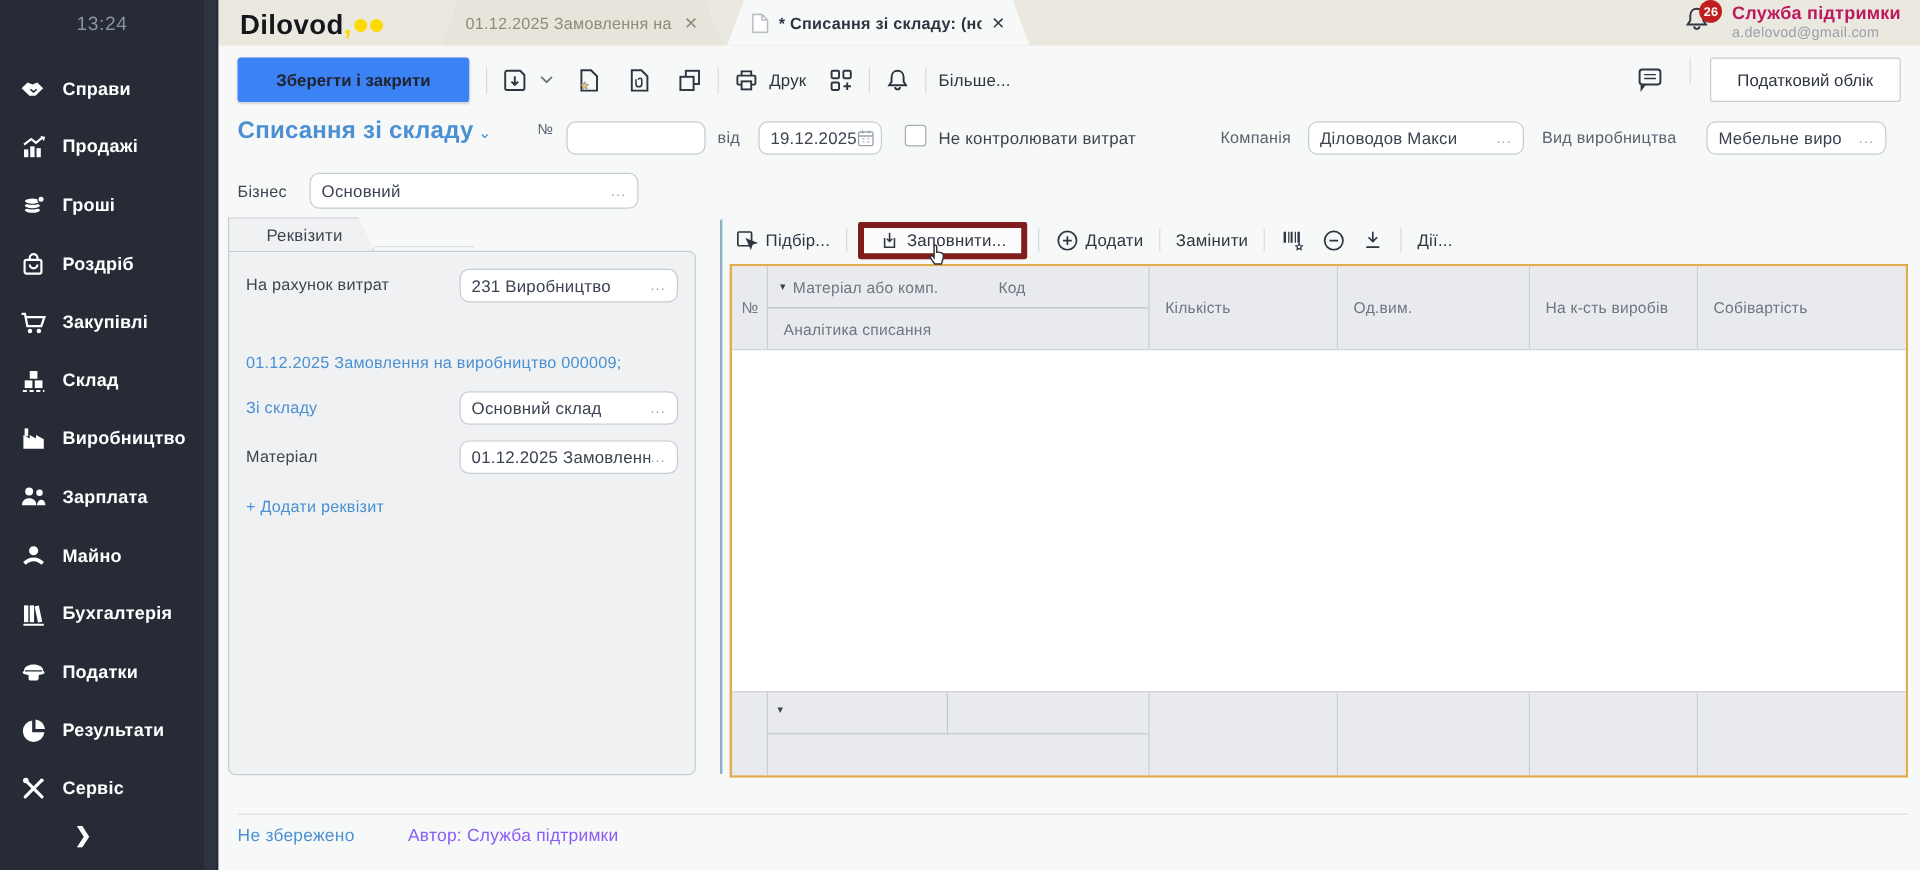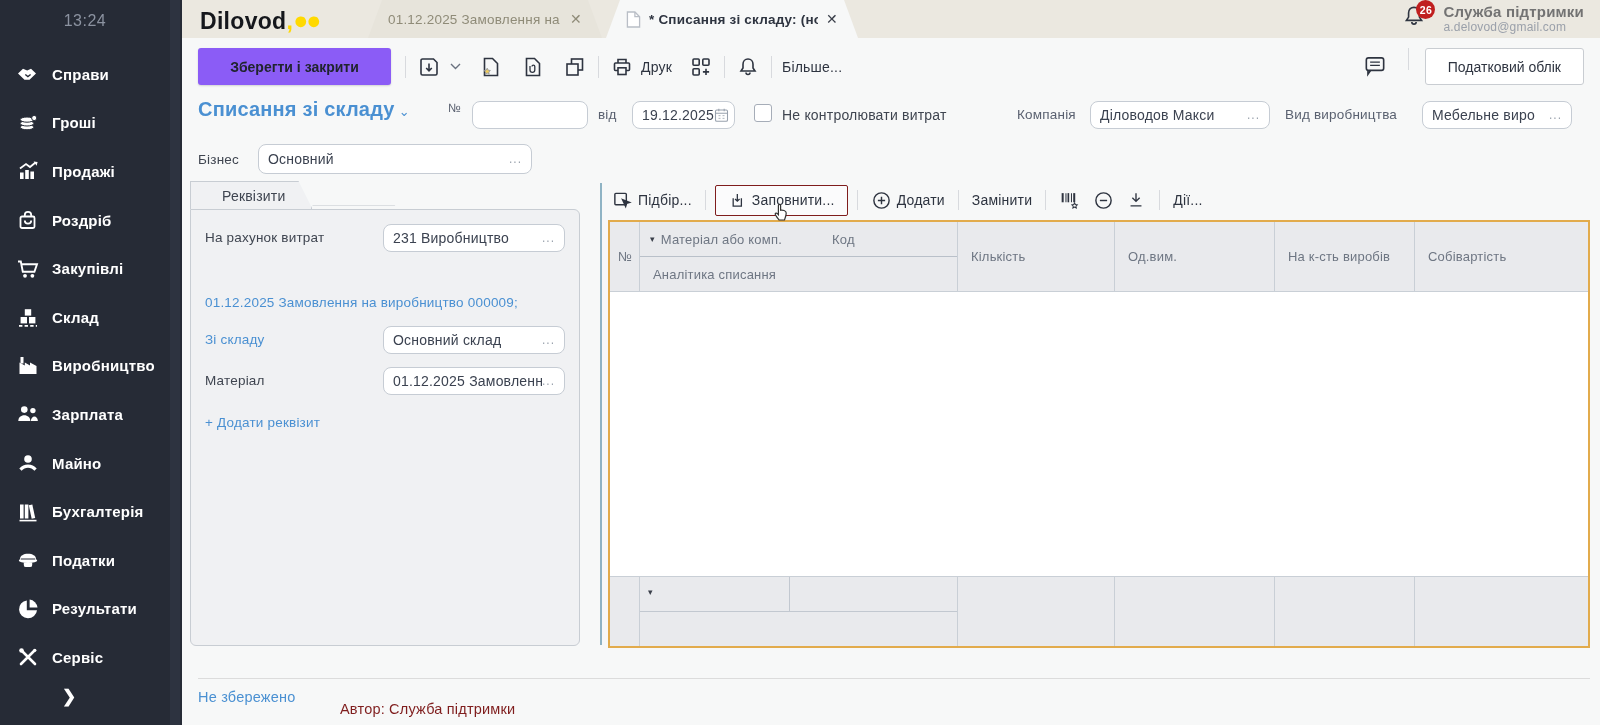--- a/index.html
+++ b/index.html
@@ -29,25 +29,25 @@
   .tab.inactive { left:186px; width:234px; background:#e7e4db; color:#8f8b78; }
   .tab.active { left:424px; width:252px; background:#f7f8f8; color:#2e3440; font-weight:600; }
   .tab .tab-title { font-size:13.5px; white-space:nowrap; overflow:hidden; }
   .tab .tab-close { font-size:14px; font-weight:400; cursor:pointer; }
   .tab.active .tab-close { color:#3a3f4a; }
   .userbox { position:absolute; right:16px; top:2px; display:flex; align-items:center; gap:12px; }
   .bell-wrap { position:relative; width:30px; height:32px; cursor:pointer; }
   .badge { position:absolute; top:-2px; right:-4px; min-width:19px; height:19px; border-radius:10px; background:#c01f1f;
            color:#fff; font-size:10.5px; font-weight:700; display:flex; align-items:center; justify-content:center; padding:0 3px; }
   .user-meta { text-align:left; }
-  .user-name { font-size:15px; color:#737373; font-weight:600; }
+  .user-name { font-size:15px; color:#be185d; font-weight:600; }
   .user-email { font-size:12px; color:#9aa0aa; }
   
   .toolbar { position:absolute; left:0; top:38px; right:0; height:57px; display:flex; align-items:center; padding-left:16px; }
-  .btn-yellow { width:193px; height:37px; background:#8b5cf6; border:none; border-radius:3px; font-family:inherit;
+  .btn-yellow { width:193px; height:37px; background:#3b82f6; border:none; border-radius:3px; font-family:inherit;
                 font-size:14px; font-weight:700; color:#20242e; cursor:pointer; box-shadow:0 1px 2px rgba(0,0,0,.15); }
   .tb-ico { width:34px; height:36px; display:flex; align-items:center; justify-content:center; cursor:pointer; border-radius:3px; }
   .tb-sep { width:1px; height:22px; background:#d8dade; margin:0 6px; }
   .tb-label { font-size:14px; color:#2e3440; cursor:pointer; }
   .tb-group { display:flex; align-items:center; gap:2px; cursor:pointer; }
   .toolbar-right { margin-left:auto; display:flex; align-items:flex-start; gap:10px; padding-right:16px; }
   .btn-tax { height:37px; padding:0 22px; background:#fff; border:1px solid #c9cdd2; border-radius:3px;
              font-family:inherit; font-size:14px; color:#2e3440; cursor:pointer; }
   
   .title-row { position:absolute; left:0; top:95px; right:0; height:40px; }
@@ -85,21 +85,21 @@
   .prow .plab.blue { color:#4a90d2; cursor:pointer; }
   .prow .field { position:absolute; left:178px; right:0; }
   .plink { position:absolute; left:14px; top:85px; font-size:13.5px; color:#4a90d2; cursor:pointer; }
   .padd { position:absolute; left:14px; top:205px; font-size:13.5px; color:#4a90d2; cursor:pointer; }
   
   .splitter { position:absolute; left:418px; top:183px; width:2px; height:462px; background:#8fb3c4; cursor:col-resize; }
   
   .grid-area { position:absolute; left:426px; top:183px; width:982px; }
   .grid-toolbar { height:34px; display:flex; align-items:center; gap:4px; }
   .gt-item { display:flex; align-items:center; gap:5px; font-size:14px; color:#2e3440; cursor:pointer; padding:0 4px; }
-  .gt-btn { border:1px solid #7f1d1d; background:#fbfbfc; border-radius:2px; height:31px; padding:0 12px; }
+  .gt-btn { border:5px solid #7f1d1d; background:#fbfbfc; border-radius:2px; height:31px; padding:0 12px; }
   .gt-sep { width:1px; height:20px; background:#d8dade; margin:0 5px; }
   .table { margin-top:3px; border:2px solid #e2ab4c; height:428px; background:#fff; display:flex; flex-direction:column; }
   .thead, .tfoot { display:grid; grid-template-columns:30px 318px 157px 160px 140px 1fr; background:#e9eaed; height:70px; }
   .thead { border-bottom:1px solid #c9cfd6; }
   .tfoot { border-top:1px solid #c9cfd6; }
   .tbody { flex:1; background:#fff; cursor:cell; }
   .hcell { border-right:1px solid #c9cfd6; font-size:13px; color:#6e7683; display:flex; align-items:center; padding-left:13px; }
   .hcell:last-child { border-right:none; }
   .hcell.num { padding-left:8px; }
   .hgroup { border-right:1px solid #c9cfd6; display:flex; flex-direction:column; font-size:13px; color:#6e7683; }
@@ -109,21 +109,21 @@
   .hgroup .code { margin-left:44px; }
   .fgroup { border-right:1px solid #c9cfd6; display:flex; flex-direction:column; }
   .fgroup .ftop { height:35px; border-bottom:1px solid #c2c8d0; display:flex; }
   .fgroup .ftop .fc1 { width:150px; border-right:1px solid #c2c8d0; padding:4px 0 0 8px; }
   .fgroup .fbot { height:34px; }
   .fcell { border-right:1px solid #c9cfd6; }
   .fcell:last-child { border-right:none; }
   
   .status-sep { position:absolute; left:16px; top:678px; width:1392px; height:1px; background:#dcdcdc; }
   .status-unsaved { position:absolute; left:16px; top:689px; font-size:14.5px; color:#4a90d2; cursor:pointer; }
-  .status-author { position:absolute; left:158px; top:689px; font-size:14.5px; color:#7f1d1d;margin-top:12px; }
+  .status-author { position:absolute; left:158px; top:689px; font-size:14.5px; color:#8b5cf6; }
   
   .cursor-hand { position:absolute; left:770px; top:196px; z-index:50; pointer-events:none; }
   svg { display:block; }
 </style>
 </head>
 <body>
 
 <div id="app">
 
   <nav class="sidebar">
@@ -131,45 +131,45 @@
     <div class="sb-time">13:24</div>
     <div class="sb-nav">
       <div class="sb-item">
         <span class="sb-ico">
             <svg width="24" height="24" viewBox="0 0 24 24">
               <path d="M2 11.5L7 6.8l4.2 1.6L15 6.8l5 4.7-6.5 6.3h-5z" fill="#fff"></path>
               <path d="M9.3 12.4l2.6 2.2 2.7-2.2" stroke="#262b36" stroke-width="1.3" fill="none"></path>
             </svg>
           </span>
         <span class="sb-label">Справи</span>
+      </div>
+      <div class="sb-item">
+        <span class="sb-ico">
+            <svg width="24" height="24" viewBox="0 0 24 24">
+              <rect x="4" y="13.5" width="3.6" height="6.5" fill="#fff"></rect>
+              <rect x="9.2" y="11" width="3.6" height="9" fill="#fff"></rect>
+              <rect x="14.4" y="12.5" width="3.6" height="7.5" fill="#fff"></rect>
+              <path d="M4 9.5l6-4.5 4 3 5.5-4.5" stroke="#fff" stroke-width="1.8" fill="none"></path>
+              <path d="M17.6 2.4L21.6 3l-1 3.8z" fill="#fff"></path>
+            </svg>
+          </span>
+        <span class="sb-label">Продажі</span>
       </div>
       <div class="sb-item">
         <span class="sb-ico">
             <svg width="24" height="24" viewBox="0 0 24 24">
               <g fill="#fff" stroke="#262b36" stroke-width="1">
                 <ellipse cx="11" cy="16.2" rx="6.8" ry="2.6"></ellipse>
                 <ellipse cx="11" cy="12.4" rx="6.8" ry="2.6"></ellipse>
                 <ellipse cx="11" cy="8.6" rx="6.8" ry="2.6"></ellipse>
                 <circle cx="18.2" cy="7" r="2.6"></circle>
               </g>
             </svg>
           </span>
         <span class="sb-label">Гроші</span>
-      </div>
-      <div class="sb-item">
-        <span class="sb-ico">
-            <svg width="24" height="24" viewBox="0 0 24 24">
-              <rect x="4" y="13.5" width="3.6" height="6.5" fill="#fff"></rect>
-              <rect x="9.2" y="11" width="3.6" height="9" fill="#fff"></rect>
-              <rect x="14.4" y="12.5" width="3.6" height="7.5" fill="#fff"></rect>
-              <path d="M4 9.5l6-4.5 4 3 5.5-4.5" stroke="#fff" stroke-width="1.8" fill="none"></path>
-              <path d="M17.6 2.4L21.6 3l-1 3.8z" fill="#fff"></path>
-            </svg>
-          </span>
-        <span class="sb-label">Продажі</span>
       </div>
       <div class="sb-item">
         <span class="sb-ico">
             <svg width="24" height="24" viewBox="0 0 24 24">
               <rect x="4.5" y="8.5" width="14" height="11.5" rx="1.5" fill="none" stroke="#fff" stroke-width="1.8"></rect>
               <path d="M8.8 8.5V7a3.2 3.2 0 016.4 0v1.5" stroke="#fff" stroke-width="1.8" fill="none"></path>
               <path d="M8.8 12.5a3.2 3.2 0 006.4 0" stroke="#fff" stroke-width="1.8" fill="none"></path>
             </svg>
           </span>
         <span class="sb-label">Роздріб</span>

